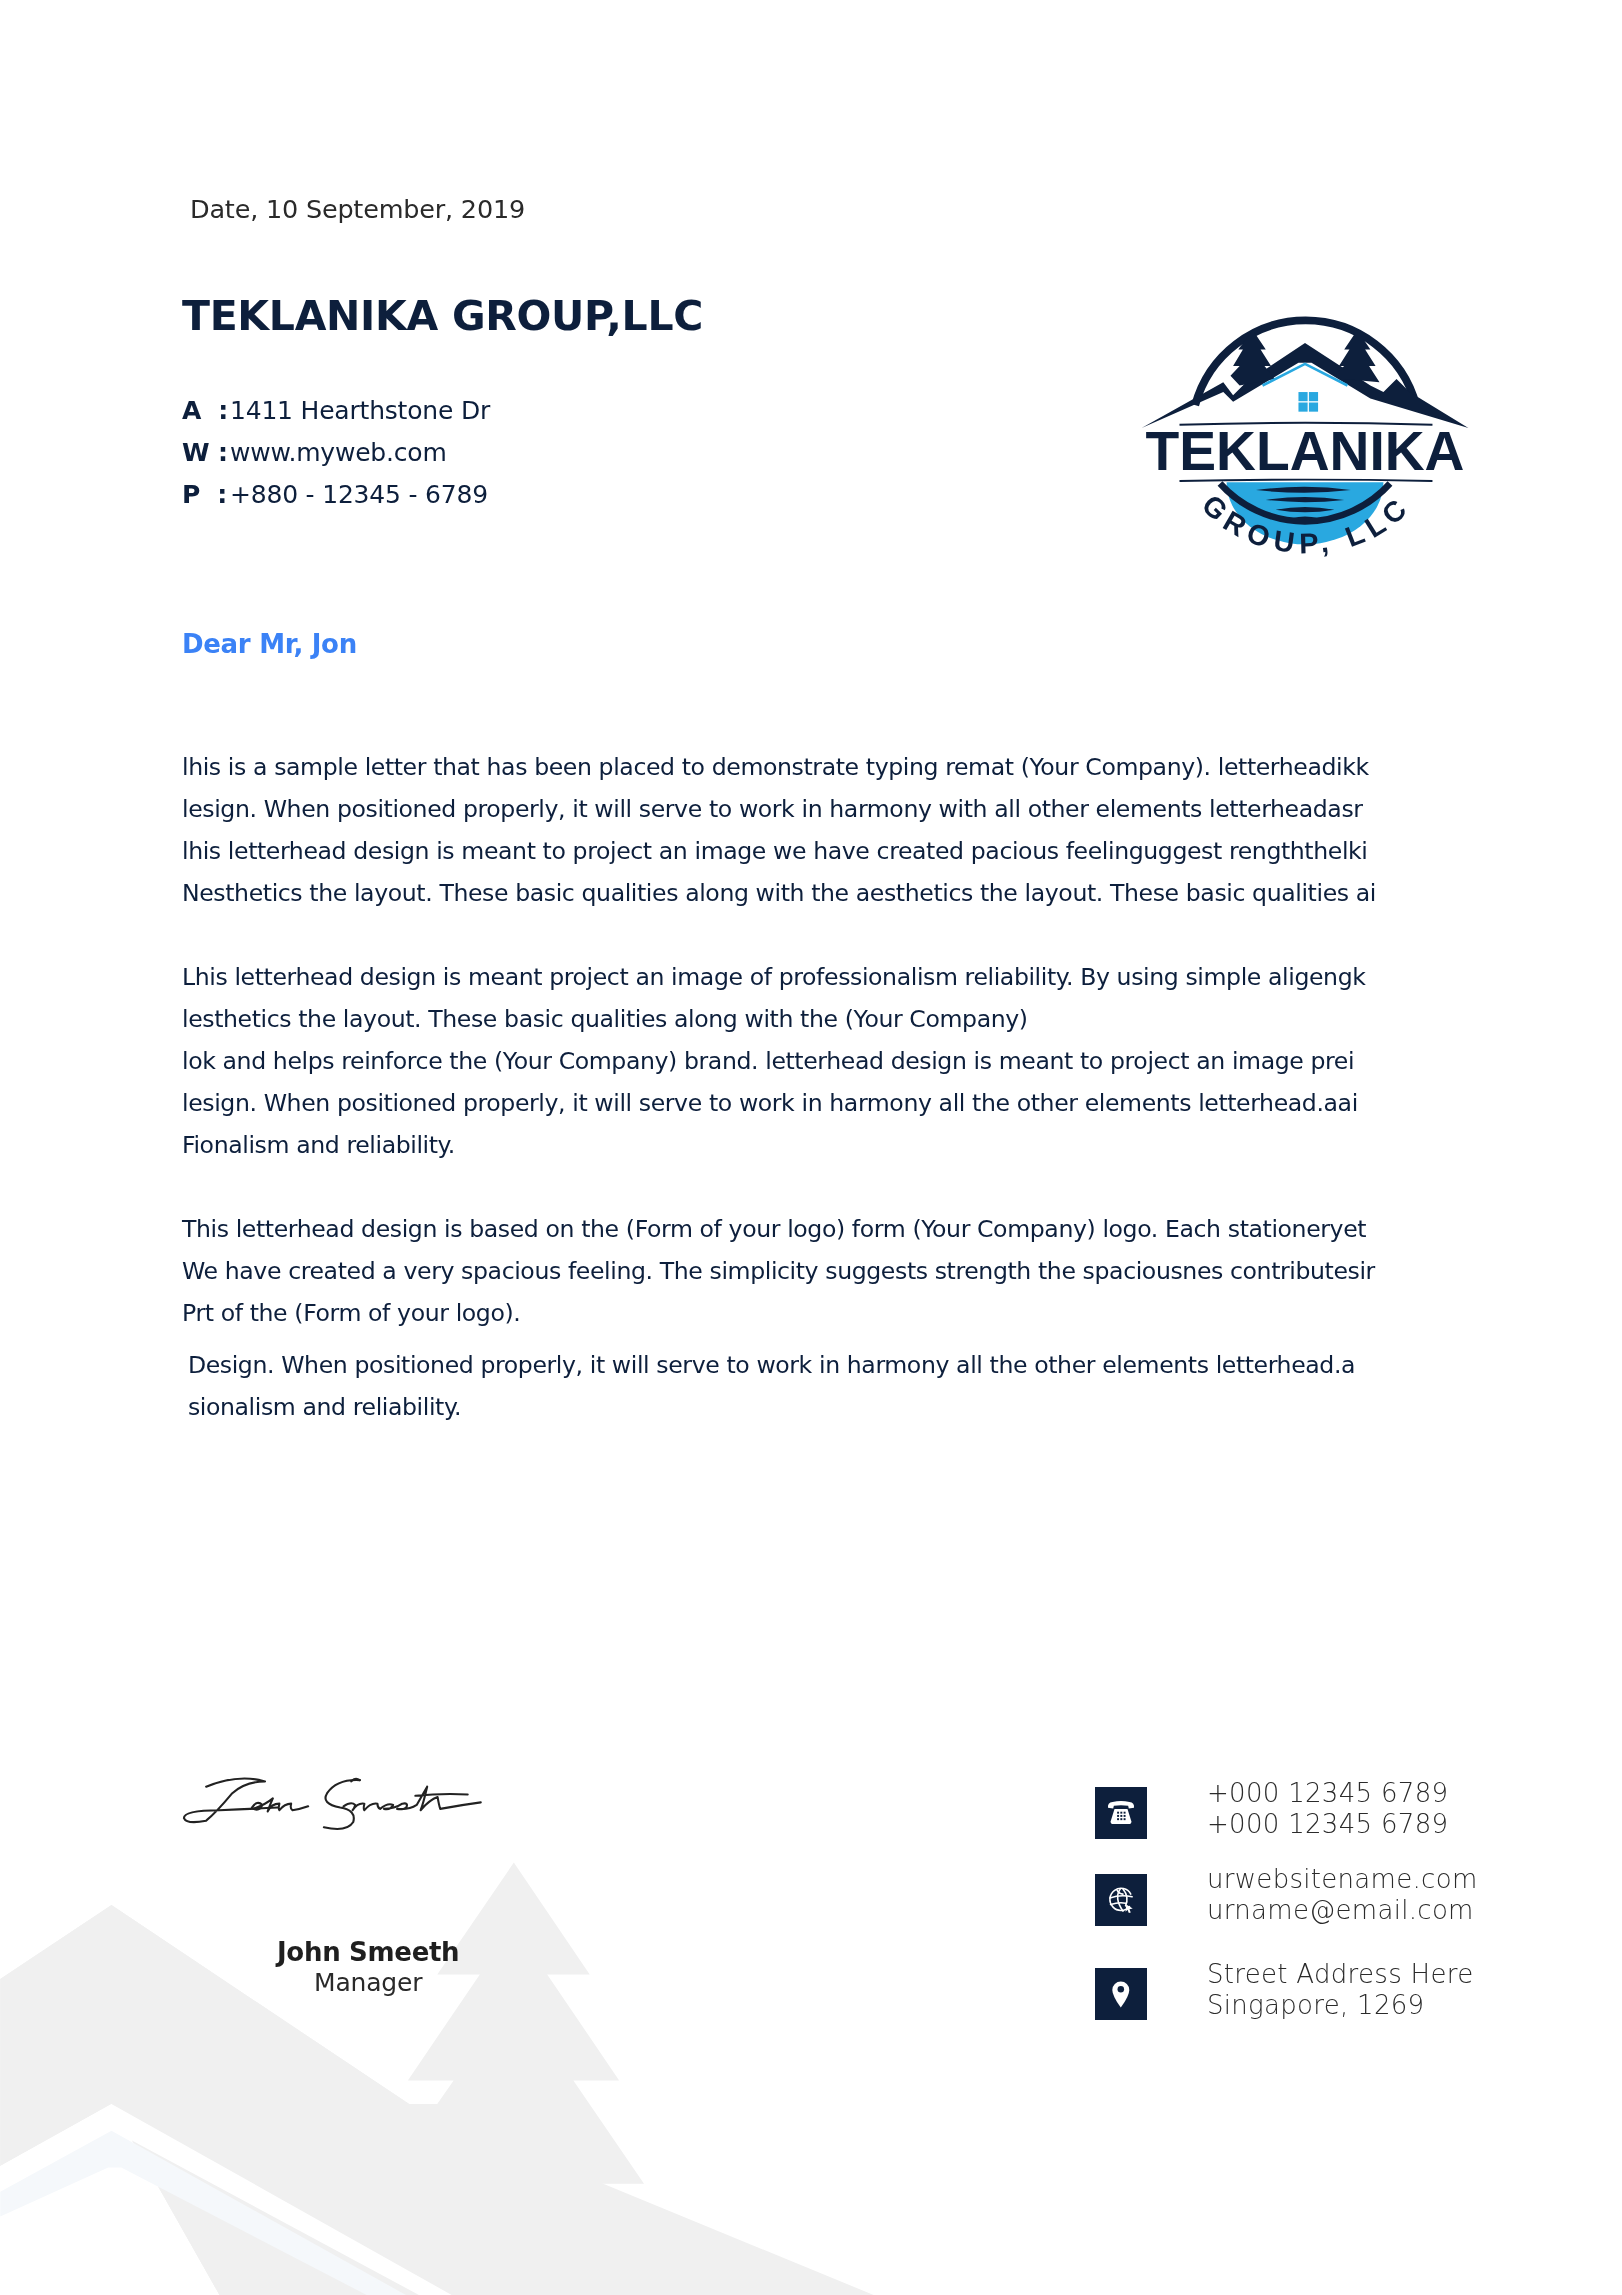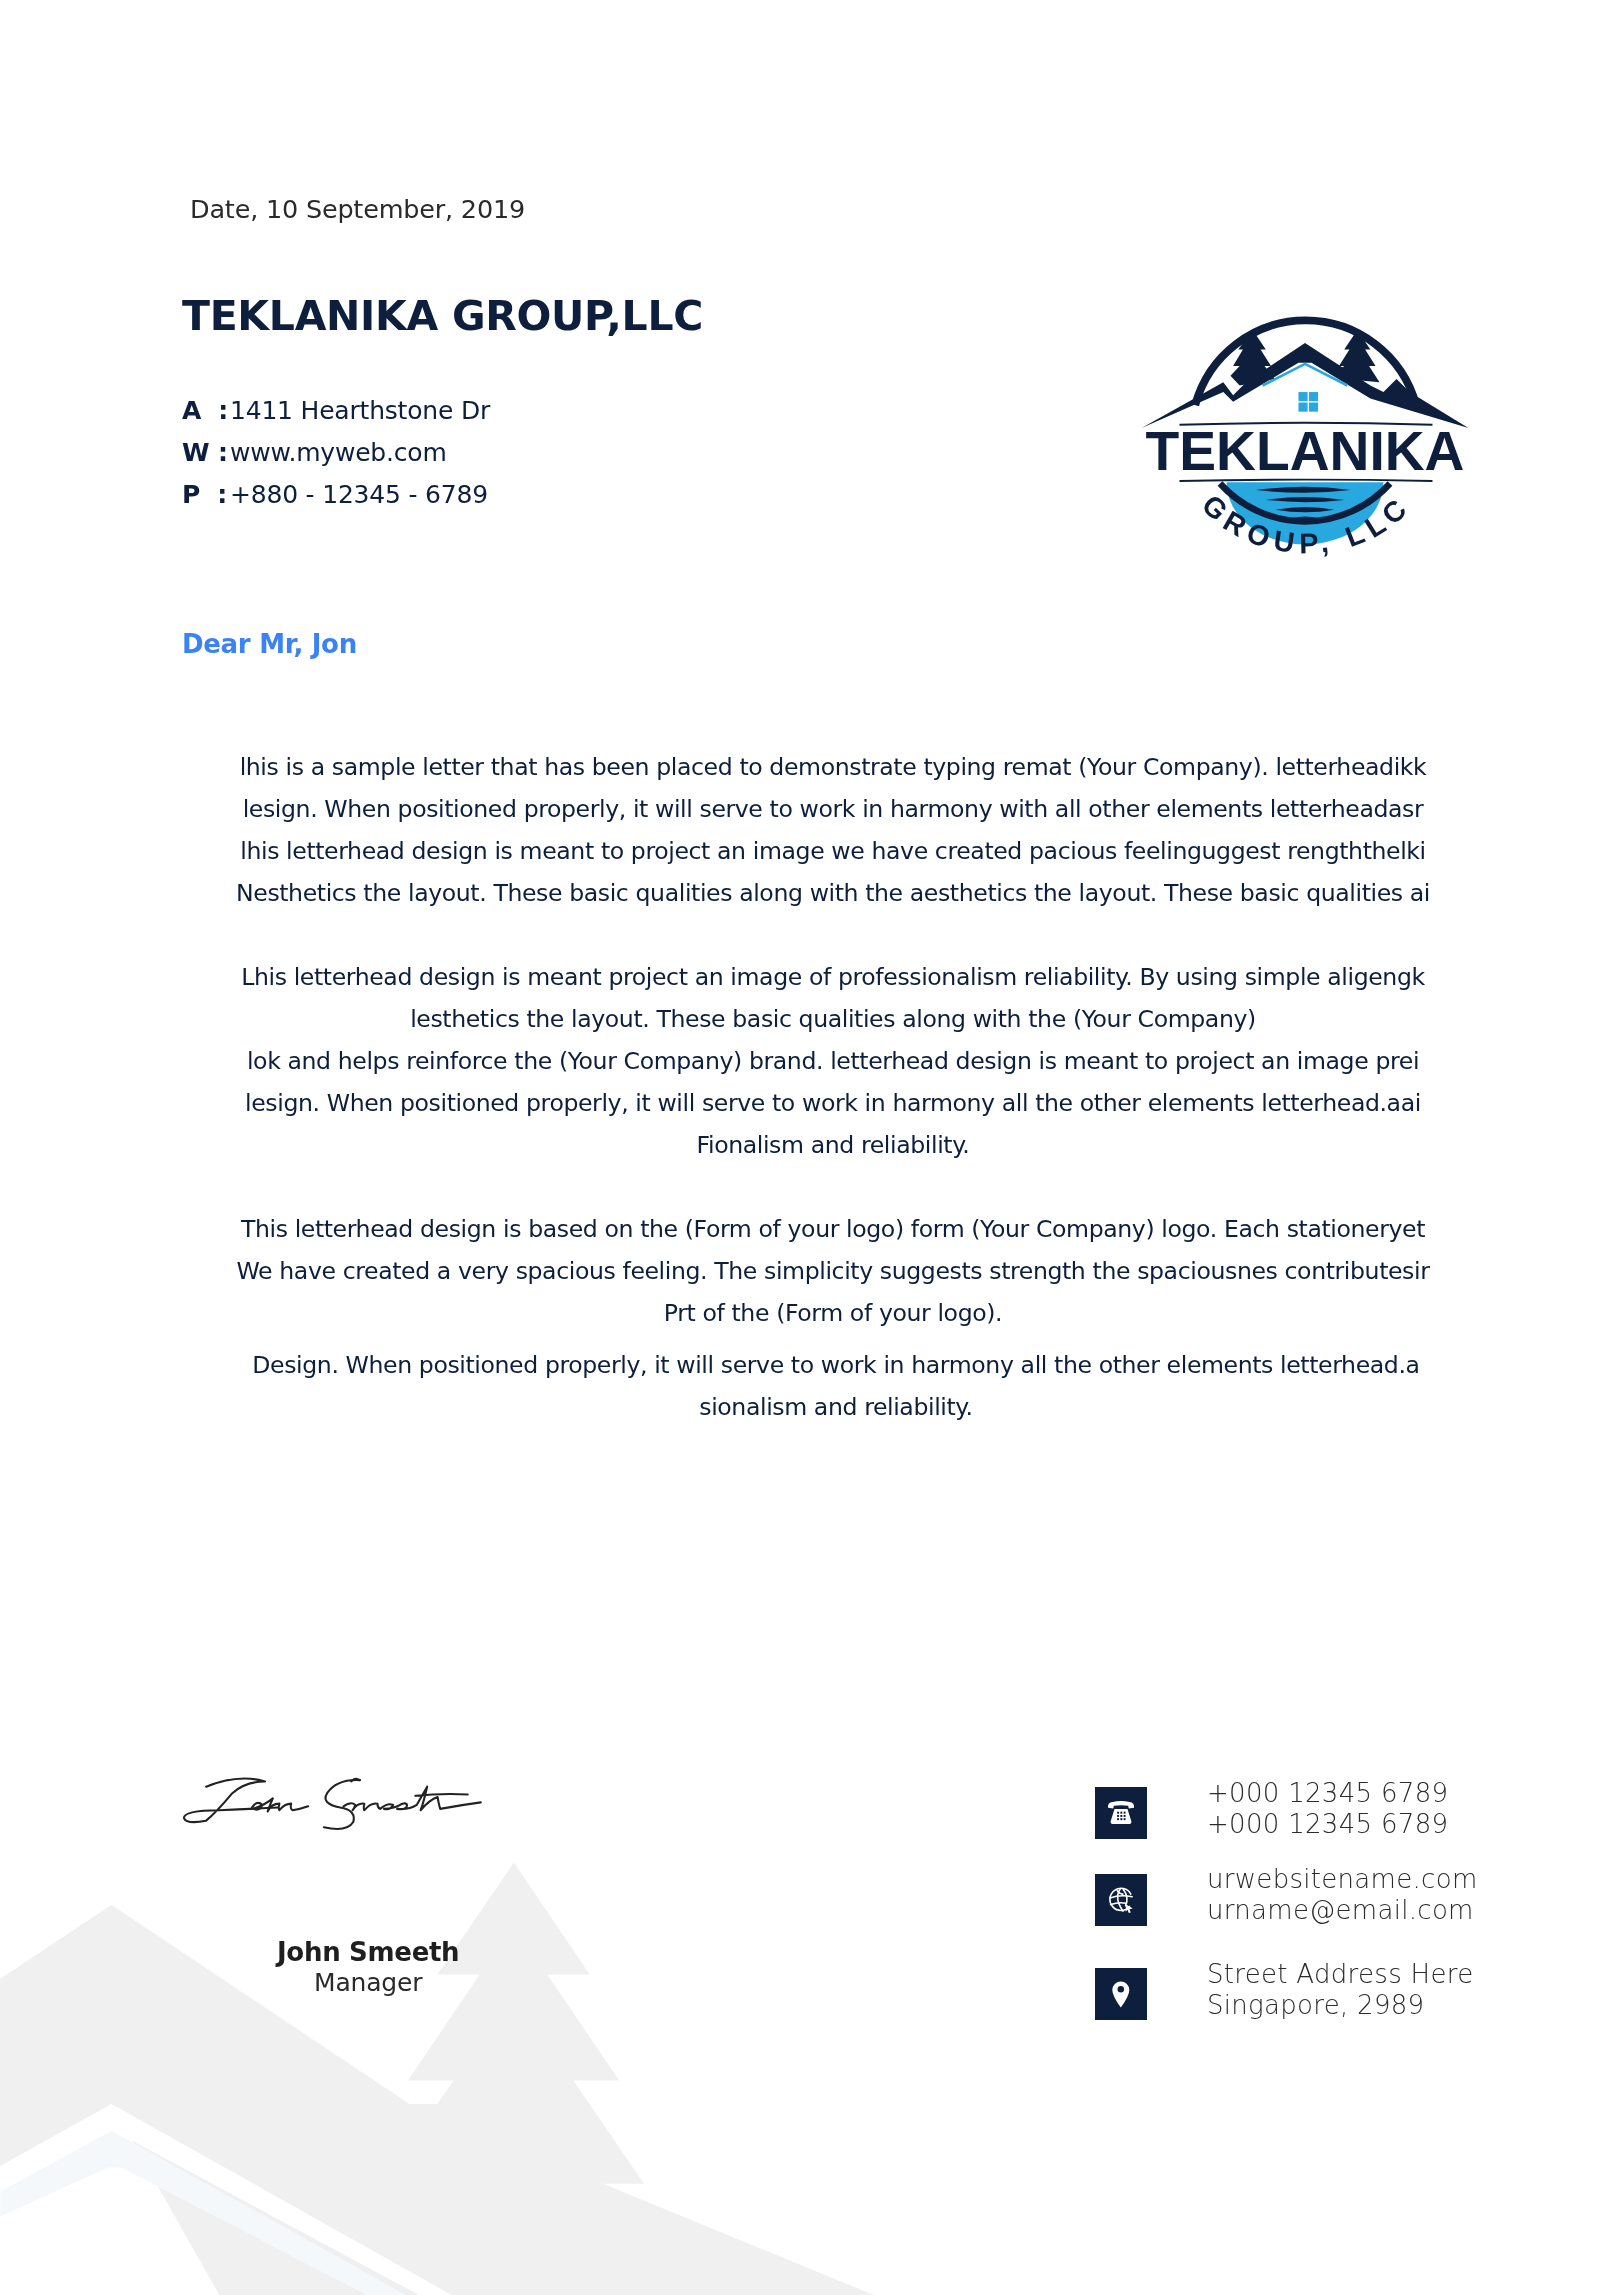--- a/index.html
+++ b/index.html
@@ -18,21 +18,21 @@
   .address-key { font-weight: bold; width: 48px; display: inline-block; }
   .address-key .colon { font-weight: bold; }
 
   .logo { left: 1135px; top: 294px; width: 340px; height: 268px; }
 
   .salutation { left: 182px; top: 629px; font-size: 26px; font-weight: bold; color: #3b82f6; letter-spacing: -0.3px; white-space: nowrap; }
 
   .body-text { left: 182px; top: 746px; width: 1302px; font-size: 23.6px; line-height: 42px;
                color: #0d1f3c; letter-spacing: -0.4px; z-index: 2; }
   .para { margin: 0 0 42px 0; }
-  .para .line { display: block; white-space: nowrap; text-align: center; }
+  .para .line { display: block; white-space: nowrap; }
   .para.last { margin-left: 5.9px; margin-top: -32px; }
 
   .signature { left: 180px; top: 1767px; width: 340px; height: 72px; z-index: 2; }
   .signer { left: 277px; top: 1937px; z-index: 2; text-align: center; }
   .signer-name { font-size: 26px; font-weight: bold; color: #1f1f1f; letter-spacing: -0.3px; line-height: 31px; white-space: nowrap; }
   .signer-title { font-size: 25px; color: #2a2a2a; line-height: 29px; letter-spacing: -0.2px; white-space: nowrap; }
 
   .contact { left: 1095px; z-index: 2; display: flex; align-items: flex-start; }
   .contact-icon { width: 52px; height: 52px; background: #0d1f3c; display: flex; align-items: center; justify-content: center; }
   .contact-lines { margin-left: 60px; margin-top: -9.2px; font-size: 26px; line-height: 31px; color: #2b2b2b;
@@ -210,16 +210,16 @@
 
 <div class="abs contact" style="top:1968px;">
   <div class="contact-icon">
     <svg width="19.6" height="29" viewBox="0 0 30 44" xmlns="http://www.w3.org/2000/svg">
       <path d="M 15 2 A 13 13 0 0 1 28 15 Q 28 24 15 42 Q 2 24 2 15 A 13 13 0 0 1 15 2 Z" fill="#fff"></path>
       <circle cx="15" cy="14" r="5" fill="#0d1f3c"></circle>
     </svg>
   </div>
   <div class="contact-lines">
     <span>Street Address Here</span>
-    <span>Singapore, 2989</span>
+    <span>Singapore, 1269</span>
   </div>
 </div>
 
 
 </body></html>

